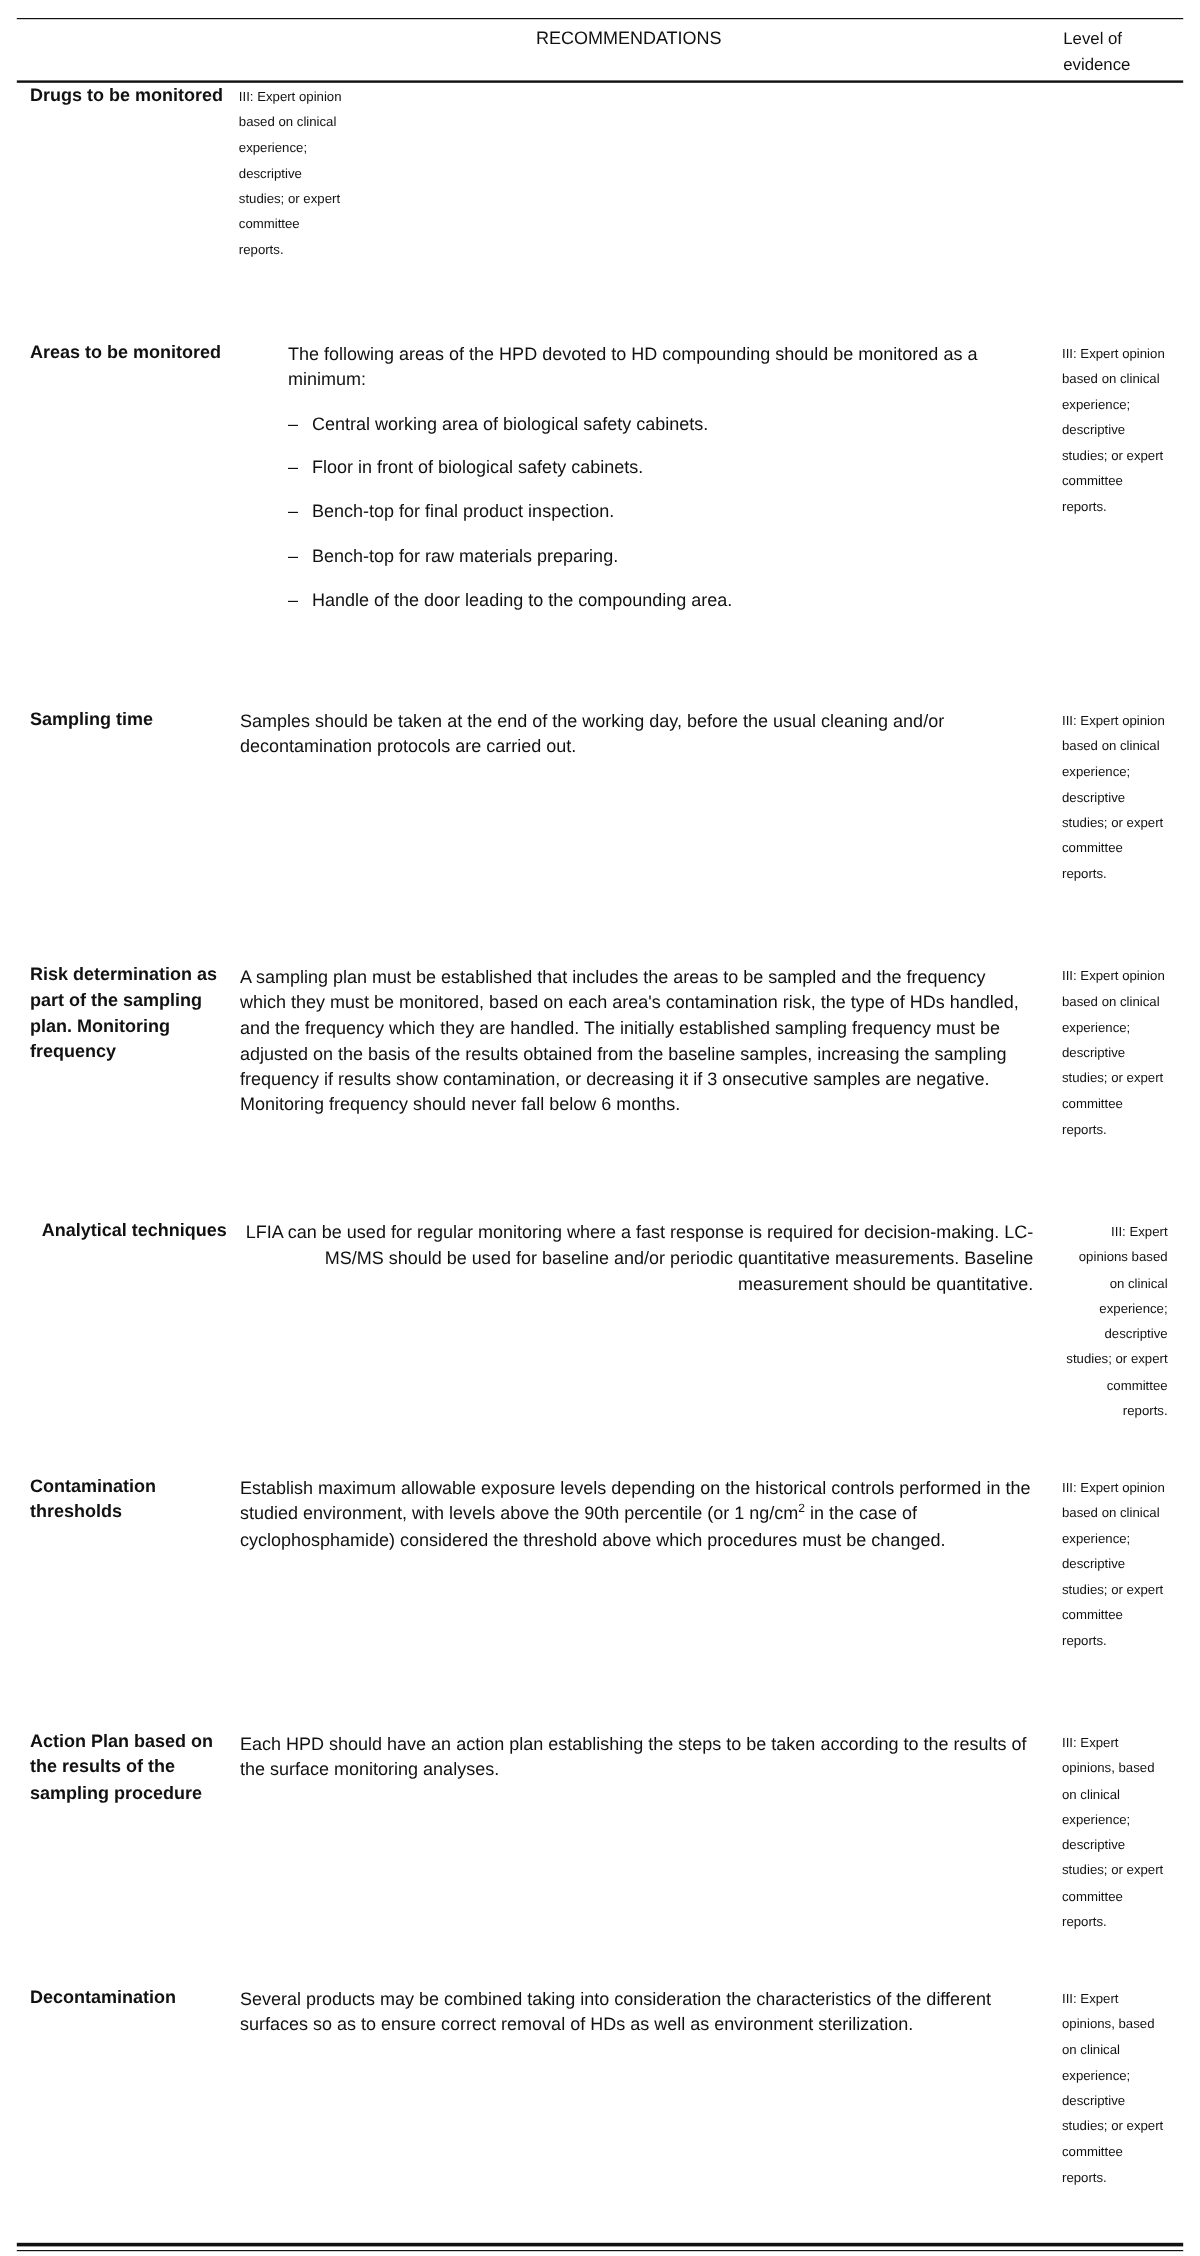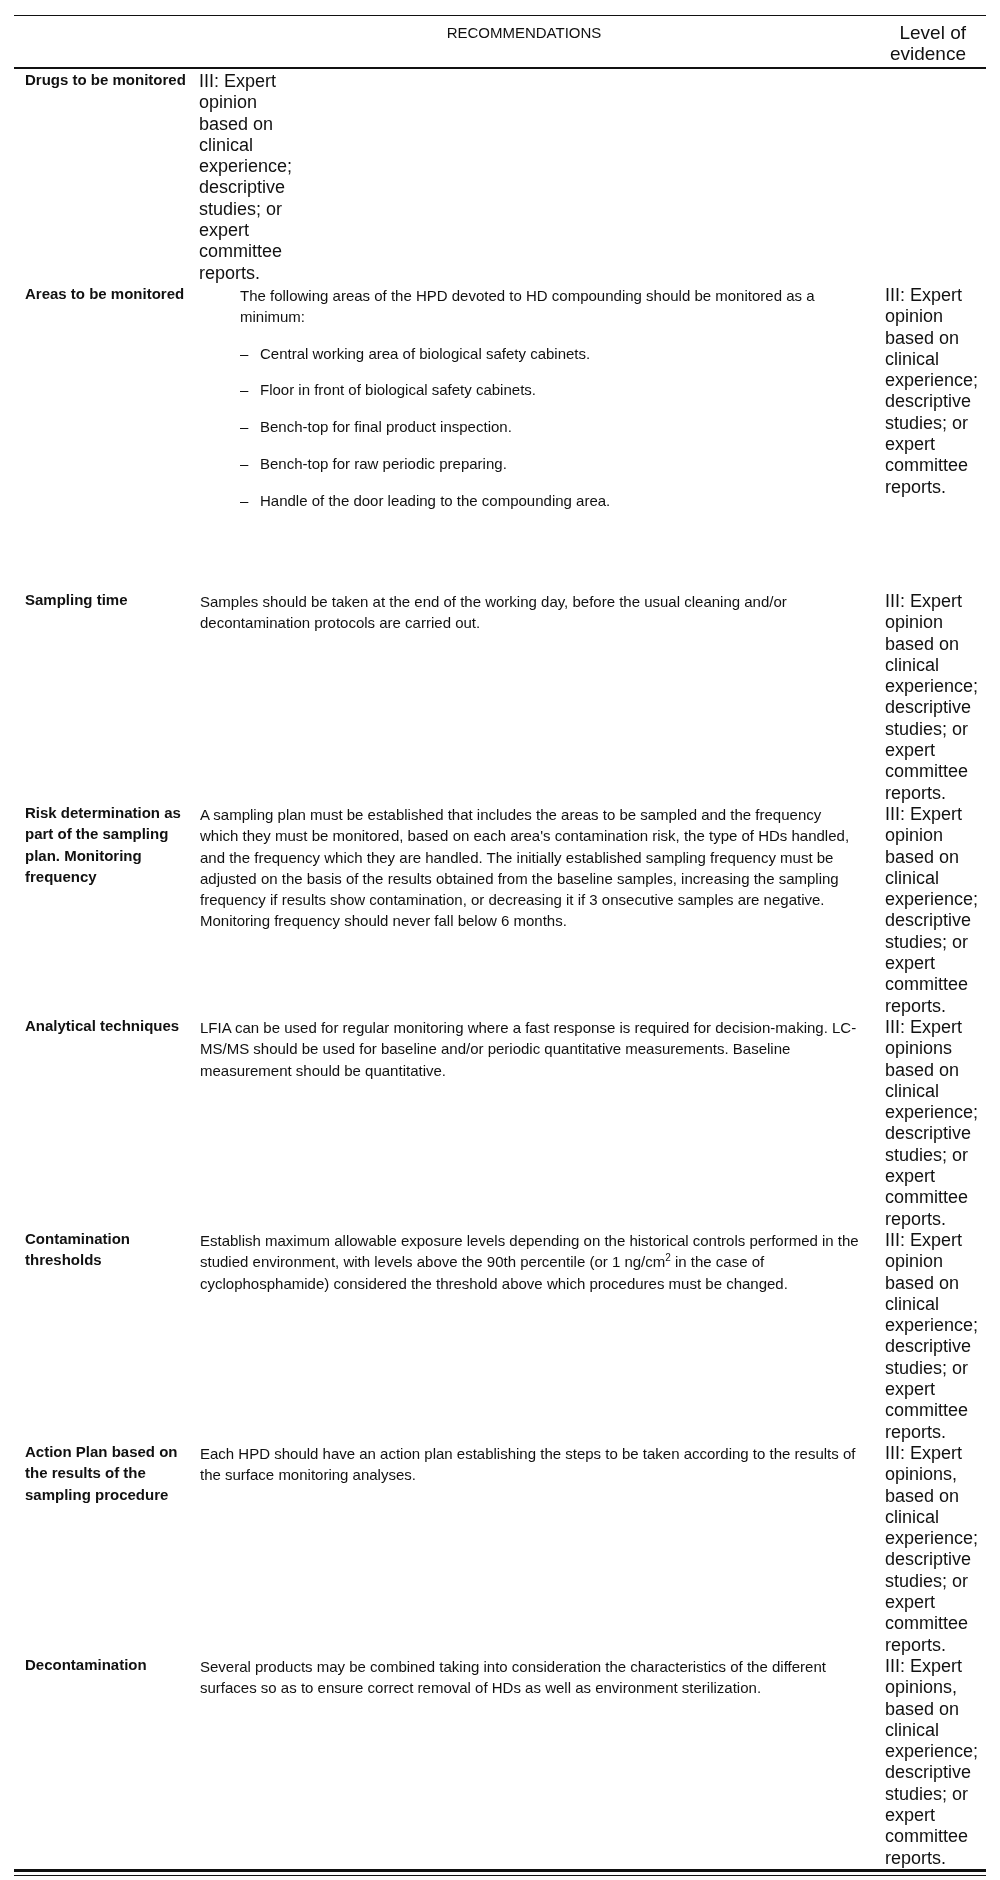--- a/index.html
+++ b/index.html
@@ -38,23 +38,22 @@
     top: 6px;
     text-align: center;
     line-height: 21px;
     font-size: 15px;
   }
   .hdr-ev {
     position: absolute;
     right: 20px;
     top: 6px;
     width: 80px;
-    text-align: right;
     line-height: 21px;
-    font-size: 19px;
+    font-size: 14px;
   }
   .row {
     position: relative;
     display: flex;
     line-height: 21.3px;
   }
   .c-label {
     width: 175px;
     padding-left: 11px;
     box-sizing: border-box;
@@ -69,21 +68,21 @@
     padding-right: 14px;
     font-size: 15px;
     padding-top: 2px;
   }
   .c-rec.indented {
     padding-left: 51px;
   }
   .c-ev {
     width: 111px;
     box-sizing: border-box;
-    font-size: 18px;
+    font-size: 11px;
     padding-top: 2px;
     padding-left: 10px;
   }
   .ev-text {
     width: 88px;
     display: block;
   }
   .para {
     margin: 0 0 15px 0;
   }
@@ -140,21 +139,21 @@
         <li>
             <span class="dash">–</span>
             <span>Floor in front of biological safety cabinets.</span>
           </li>
         <li>
             <span class="dash">–</span>
             <span>Bench-top for final product inspection.</span>
           </li>
         <li>
             <span class="dash">–</span>
-            <span>Bench-top for raw periodic preparing.</span>
+            <span>Bench-top for raw materials preparing.</span>
           </li>
         <li>
             <span class="dash">–</span>
             <span>Handle of the door leading to the compounding area.</span>
           </li>
       </ul>
     </div>
     <div class="c-ev">
         <span class="ev-text">III: Expert opinion based on clinical experience; descriptive studies; or expert committee reports.</span>
       </div>
@@ -169,21 +168,21 @@
   </div>
 
   <div class="row" style="height:213px;">
     <div class="c-label">Risk determination as part of the sampling plan. Monitoring frequency</div>
     <div class="c-rec">A sampling plan must be established that includes the areas to be sampled and the frequency which they must be monitored, based on each area's contamination risk, the type of HDs handled, and the frequency which they are handled. The initially established sampling frequency must be adjusted on the basis of the results obtained from the baseline samples, increasing the sampling frequency if results show contamination, or decreasing it if 3 onsecutive samples are negative. Monitoring frequency should never fall below 6 months.</div>
     <div class="c-ev">
         <span class="ev-text">III: Expert opinion based on clinical experience; descriptive studies; or expert committee reports.</span>
       </div>
   </div>
 
-  <div class="row" style="height:213px;">
+  <div class="row" style="height:213px;text-align:right;">
     <div class="c-label">Analytical techniques</div>
     <div class="c-rec">LFIA can be used for regular monitoring where a fast response is required for decision-making. LC-MS/MS should be used for baseline and/or periodic quantitative measurements. Baseline measurement should be quantitative.</div>
     <div class="c-ev">
         <span class="ev-text">III: Expert opinions based on clinical experience; descriptive studies; or expert committee reports.</span>
       </div>
   </div>
 
   <div class="row" style="height:213px;">
     <div class="c-label">Contamination thresholds</div>
     <div class="c-rec"><span>Establish maximum allowable exposure levels depending on the historical controls performed in the studied environment, with levels above the 90th percentile (or 1 ng/cm</span><sup>2</sup><span> in the case of cyclophosphamide) considered the threshold above which procedures must be changed.</span></div>

